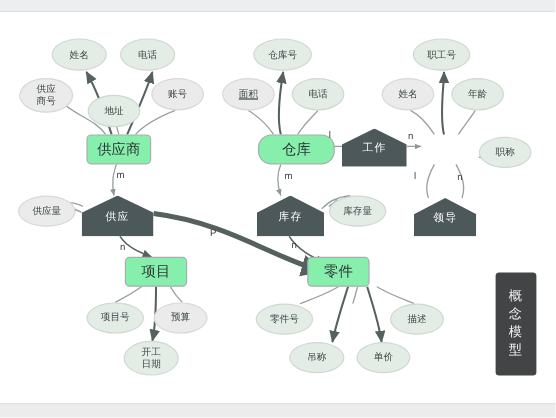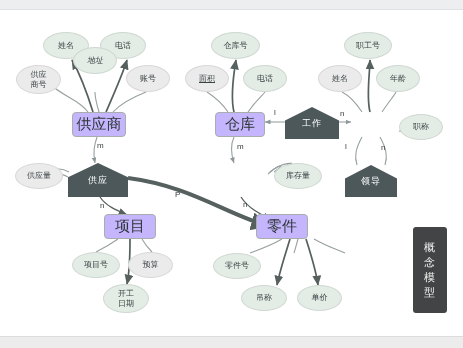--- a/index.html
+++ b/index.html
@@ -15,22 +15,22 @@
 
   .node{position:absolute;display:flex;align-items:center;justify-content:center;
         text-align:center;box-sizing:border-box;}
 
   
   .attr{border-radius:50%;font-size:8px;line-height:9.5px;color:#3c4446;
         background:#e3ece5;border:1px solid #cfd8d1;}
   .attr.gray{background:#ebebeb;border:1px solid #d8d8d8;}
 
   
-  .entity{background:#c4b5fd;border:1px solid #a8adae;border-radius:4px;
-          font-size:15px;color:#2f3638;}
+  .entity{background:#86efac;border:1px solid #a8adae;border-radius:4px;
+          font-size:12px;color:#2f3638;}
 
   
   .rel{background:#4d585a;color:#ffffff;font-size:9px;letter-spacing:1px;
        clip-path:polygon(50% 0%,100% 42%,100% 100%,0% 100%,0% 42%);}
 
   .card{position:absolute;font-size:8px;color:#3a4143;}
 
   .sidelabel{position:absolute;background:#434445;color:#f2f2f2;
              border-radius:3px;display:flex;align-items:center;
              justify-content:center;font-size:11px;line-height:15px;
@@ -111,21 +111,21 @@
 
   <div class="node attr gray" style="left:16px;top:65px;width:45px;height:29px;">
       <span>供应<br>商号</span>
     </div>
   <div class="node attr" style="left:43px;top:32px;width:46px;height:27px;">
       <span>姓名</span>
     </div>
   <div class="node attr" style="left:100px;top:32px;width:46px;height:27px;">
       <span>电话</span>
     </div>
-  <div class="node attr" style="left:73px;top:47px;width:44px;height:27px;font-style:italic;">
+  <div class="node attr" style="left:73px;top:79px;width:44px;height:27px;">
       <span>地址</span>
     </div>
   <div class="node attr gray" style="left:126px;top:65px;width:44px;height:27px;">
       <span>账号</span>
     </div>
   <div class="node attr gray" style="left:15px;top:163px;width:48px;height:26px;">
       <span>供应量</span>
     </div>
 
   <div class="node attr" style="left:211px;top:32px;width:49px;height:27px;">
@@ -160,42 +160,48 @@
   <div class="node attr gray" style="left:128px;top:252px;width:45px;height:26px;">
       <span>预算</span>
     </div>
   <div class="node attr" style="left:103px;top:284px;width:46px;height:29px;">
       <span>开工<br>日期</span>
     </div>
 
   <div class="node attr" style="left:213px;top:253px;width:48px;height:26px;">
       <span>零件号</span>
     </div>
+  <div class="node attr" style="left:325px;top:253px;width:45px;height:26px;">
+      <span>描述</span>
+    </div>
   <div class="node attr" style="left:241px;top:285px;width:46px;height:26px;">
       <span>吊称</span>
     </div>
   <div class="node attr" style="left:297px;top:285px;width:45px;height:26px;">
       <span>单价</span>
     </div>
 
   <div class="node entity" style="left:72px;top:112px;width:54px;height:25px;">
       <span>供应商</span>
     </div>
-  <div class="node entity" style="left:215px;top:112px;width:50px;height:25px;">
+  <div class="node entity" style="left:215px;top:112px;width:64px;height:25px;border-radius:11px;">
       <span>仓库</span>
     </div>
   <div class="node entity" style="left:104px;top:214px;width:52px;height:25px;">
       <span>项目</span>
     </div>
   <div class="node entity" style="left:256px;top:214px;width:52px;height:25px;">
       <span>零件</span>
     </div>
 
   <div class="node rel" style="left:68px;top:163px;width:60px;height:34px;">
       <span>供应</span>
+    </div>
+  <div class="node rel" style="left:214px;top:163px;width:56px;height:34px;">
+      <span>库存</span>
     </div>
   <div class="node rel" style="left:285px;top:107px;width:54px;height:32px;">
       <span>工作</span>
     </div>
   <div class="node rel" style="left:345px;top:165px;width:52px;height:32px;">
       <span>领导</span>
     </div>
 
   <div class="card" style="left:97px;top:141px;">m</div>
   <div class="card" style="left:100px;top:201px;">n</div>

